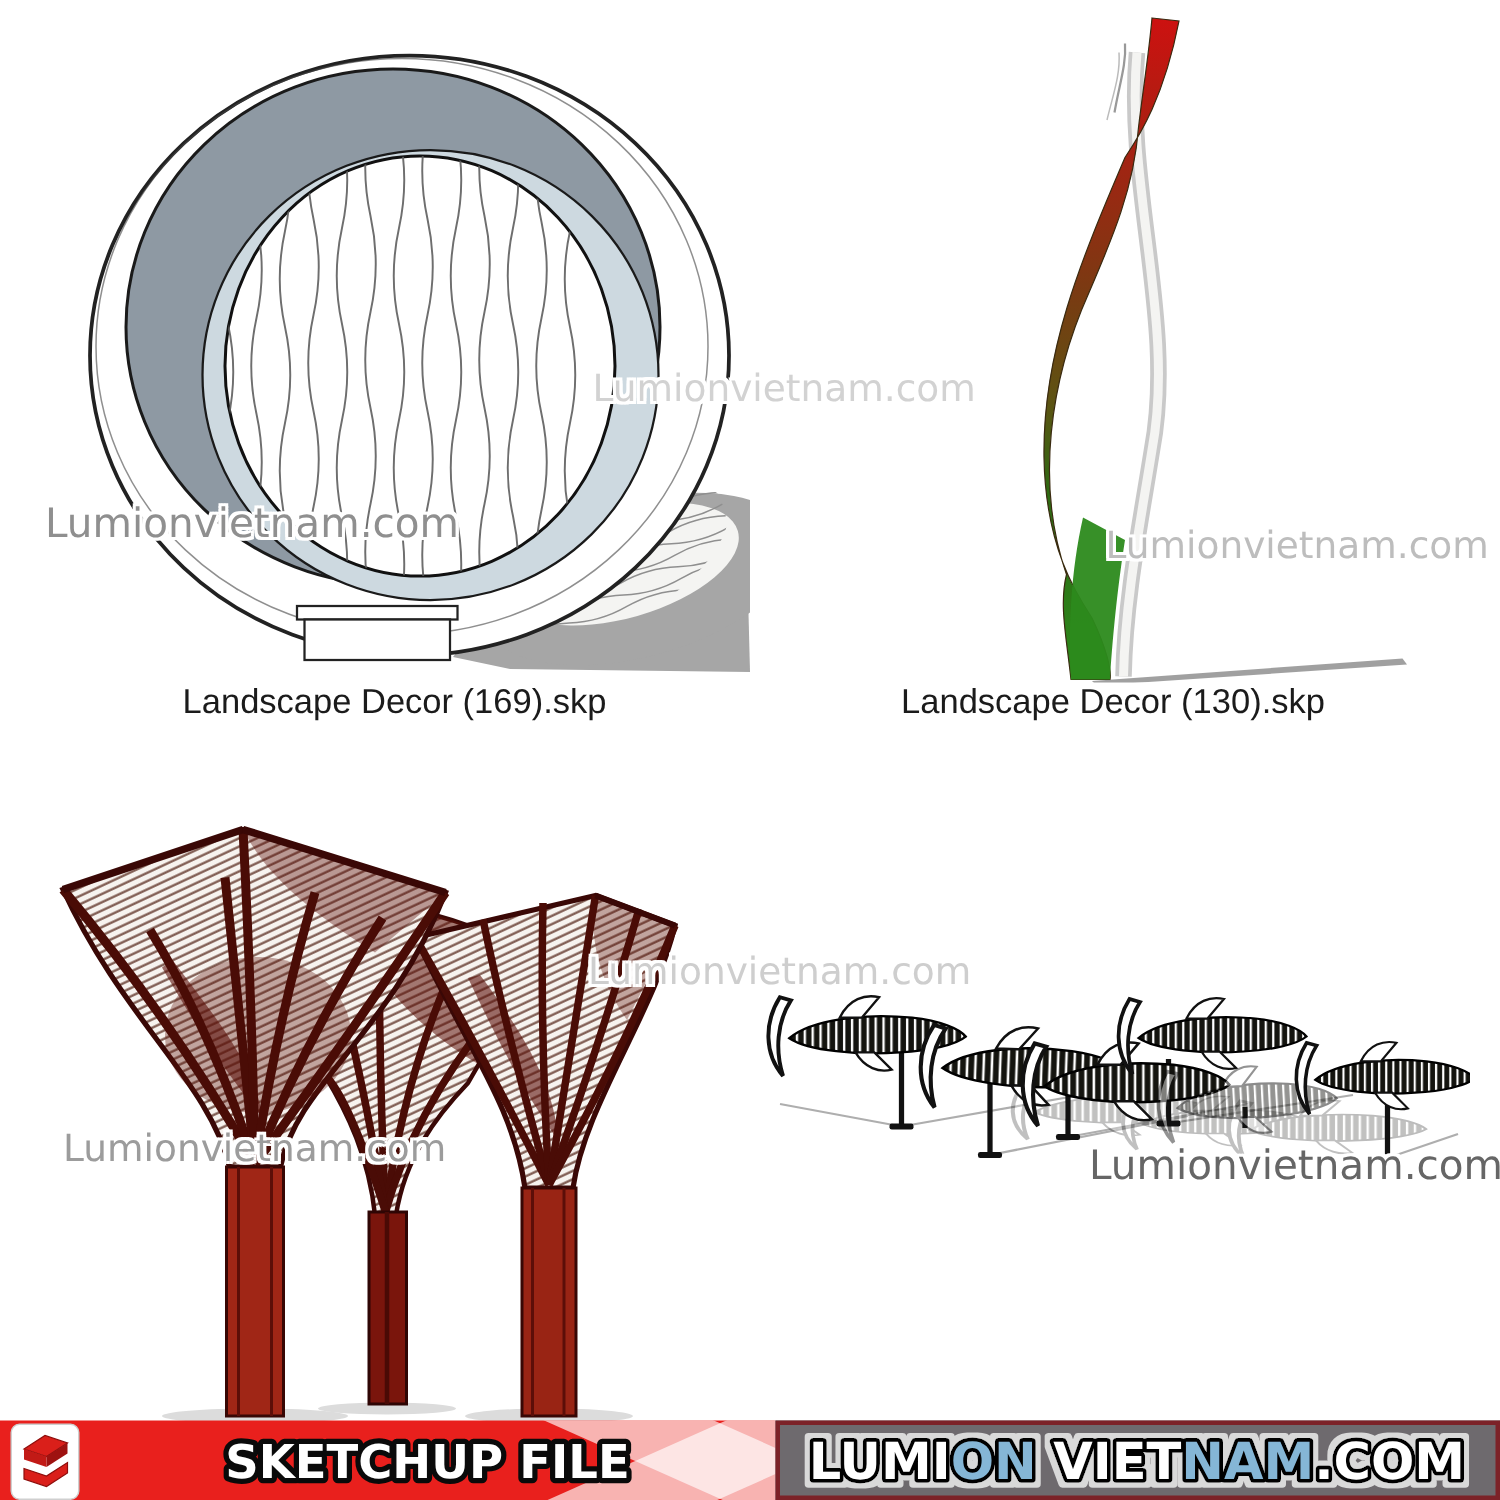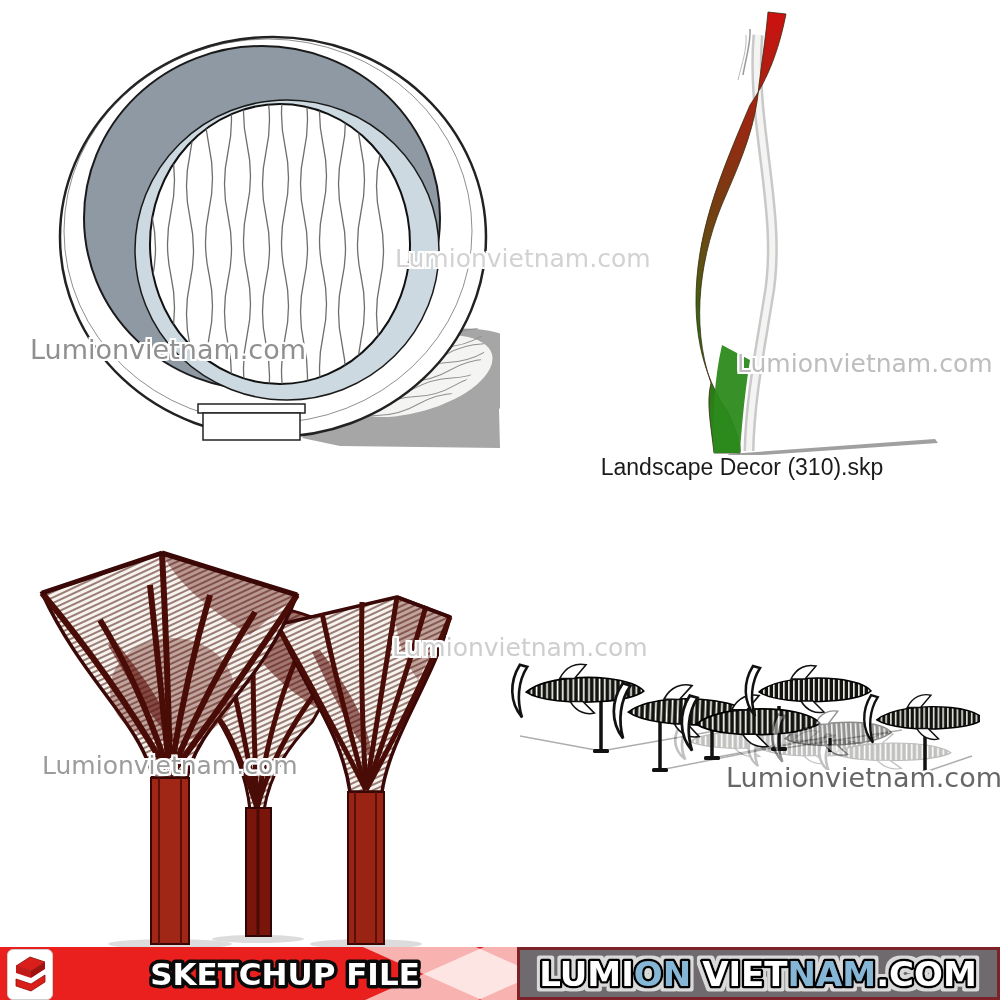--- a/index.html
+++ b/index.html
@@ -245,21 +245,22 @@
       <use href="#fishshape" transform="translate(190,94) scale(1.1) rotate(2)"></use>
       <use href="#fishshape" transform="translate(258,104) scale(1.1)"></use>
       <use href="#fishshape" transform="translate(315,72) scale(1.0)"></use>
       <g opacity="0.45">
           <use href="#fishshape" transform="translate(338,116) scale(0.95) rotate(-3)"></use>
         </g>
       <use href="#fishshape" transform="translate(430,100) scale(0.95)"></use>
     </g>
   </svg>
 
-  <div class="caption" style="left:582px;top:454px">Landscape Decor (310).skp</div>
+  <div class="caption" style="left:103px;top:454px">Landscape Decor (169).skp</div>
+  <div class="caption" style="left:582px;top:454px">Landscape Decor (130).skp</div>
 
   <div class="wm wm1">Lumionvietnam.com</div>
   <div class="wm wm2">Lumionvietnam.com</div>
   <div class="wm wm3">Lumionvietnam.com</div>
   <div class="wm wm4">Lumionvietnam.com</div>
   <div class="wm wm5">Lumionvietnam.com</div>
   <div class="wm wm6">Lumionvietnam.com</div>
 
   <div class="footer">
 

